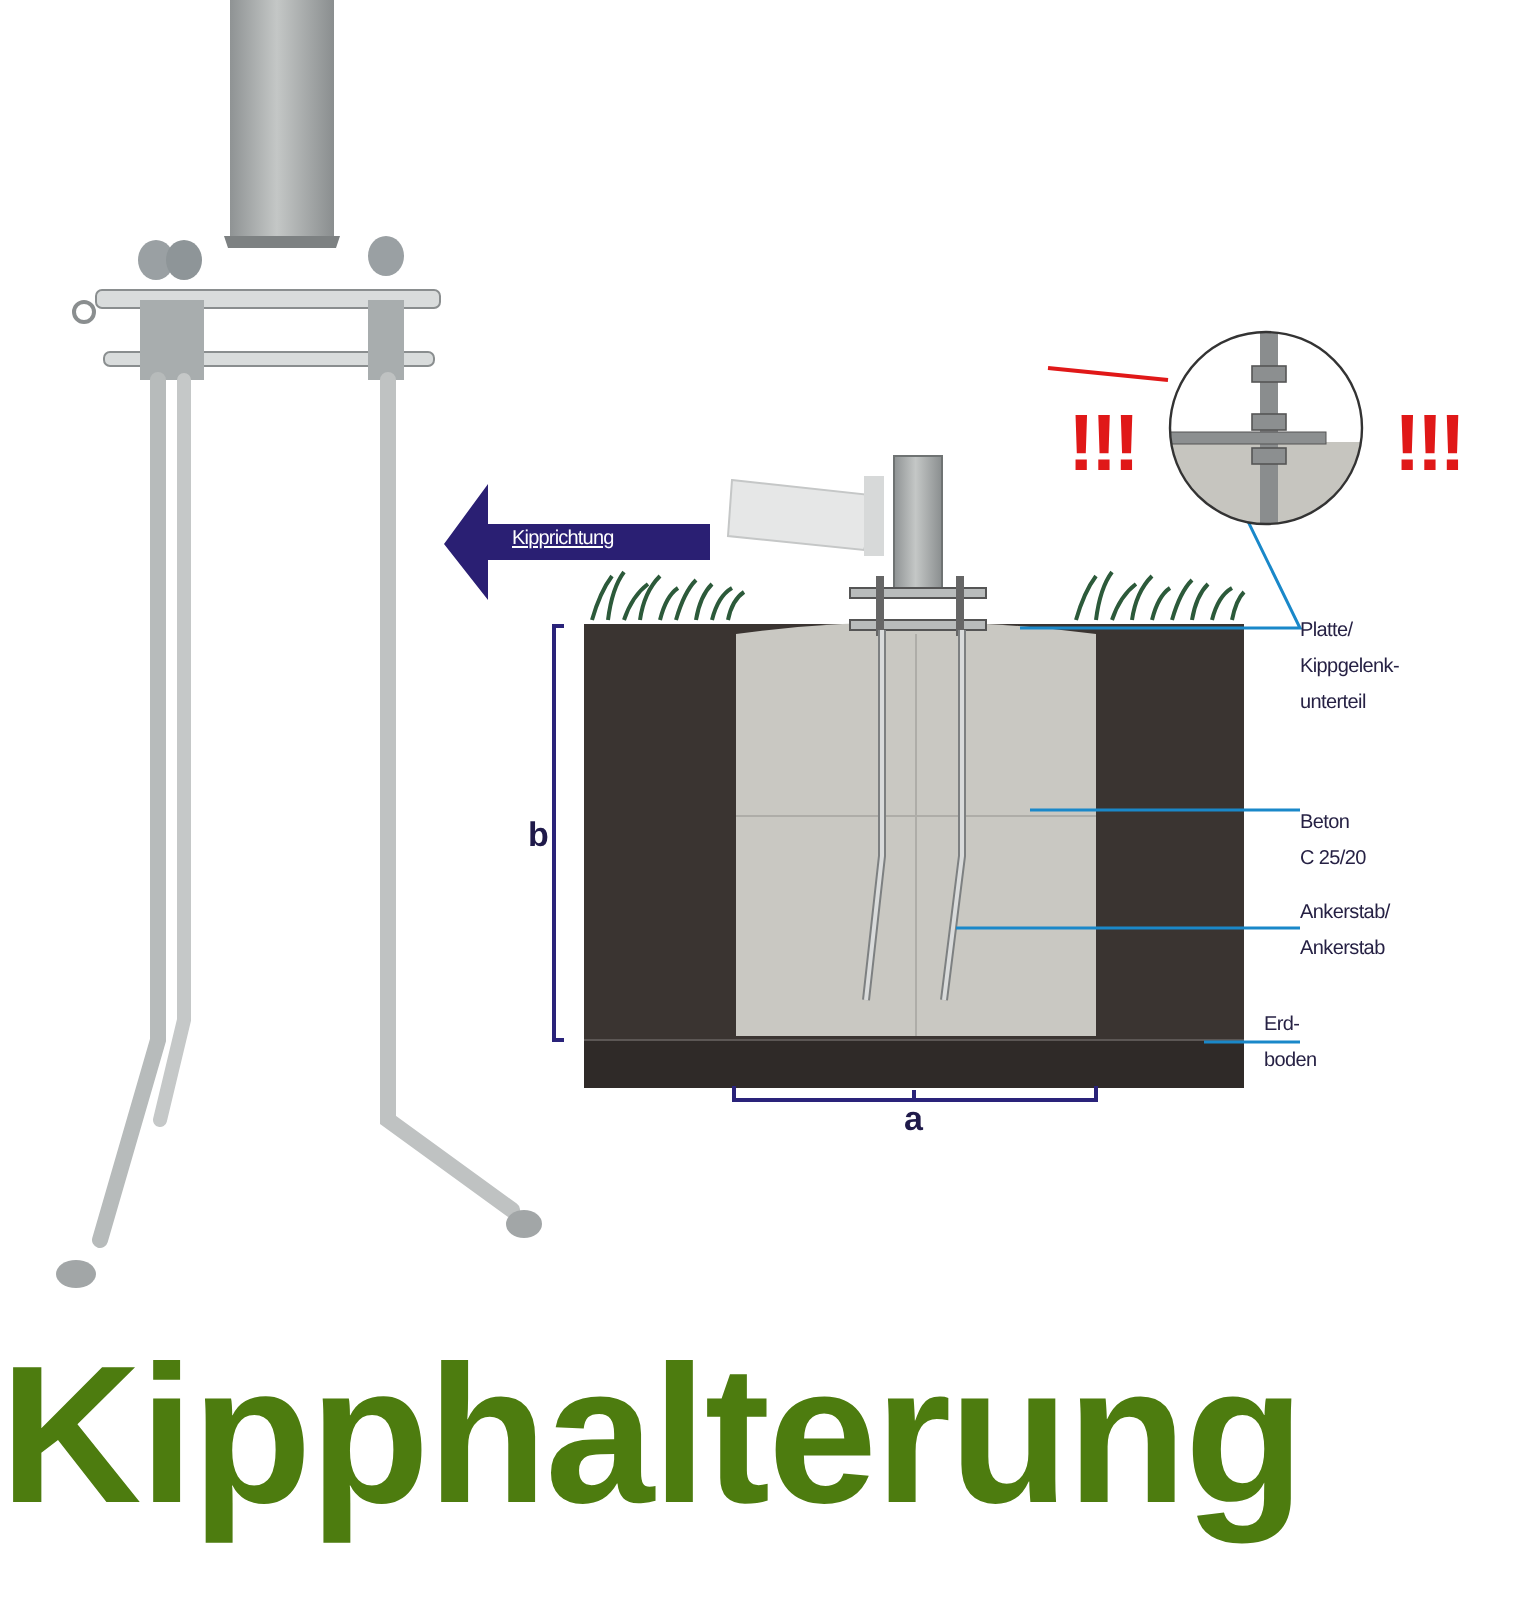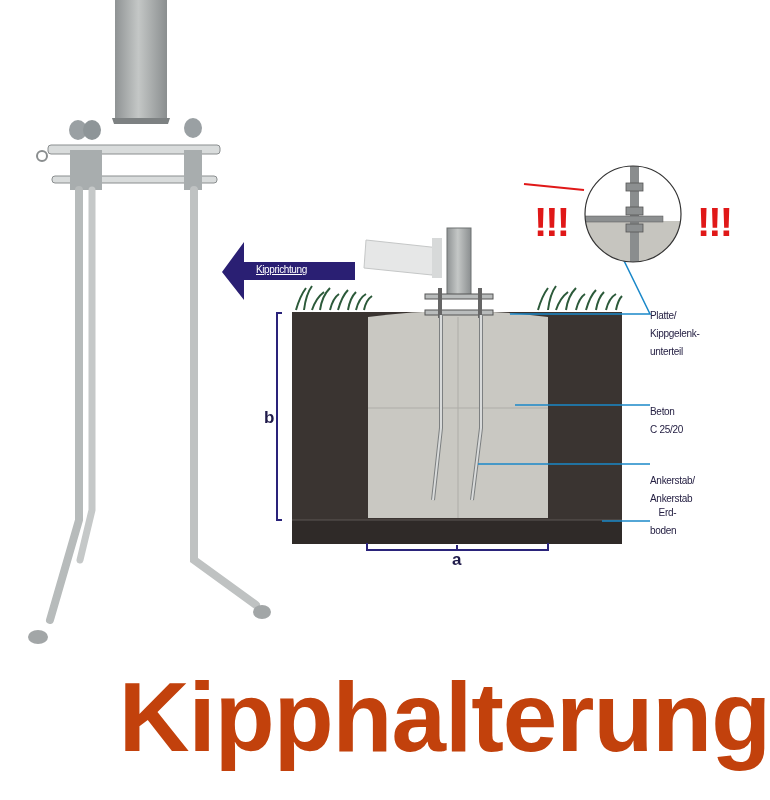--- a/index.html
+++ b/index.html
@@ -2,21 +2,21 @@
 <html><head>
   <meta charset="utf-8">
   <style>
     html, body { margin:0; padding:0; background:#ffffff; }
     body { width:770px; height:800px; position:relative; overflow:hidden; font-family:"Liberation Sans", sans-serif; }
     svg { position:absolute; left:0; top:0; }
     .label { position:absolute; font-family:Liberation Sans, sans-serif; color:#262144; font-size:10px; line-height:18px; letter-spacing:-0.3px; }
     .dim { position:absolute; font-family:"Liberation Sans", sans-serif; font-weight:bold; color:#1f1a4a; font-size:17px; }
     .bang { position:absolute; font-family:"Liberation Sans", sans-serif; font-weight:bold; color:#e01818; font-size:40px; letter-spacing:-2px; }
     .arrow-label { position:absolute; font-family:"Liberation Sans", sans-serif; color:#ffffff; font-size:10px; letter-spacing:-0.4px;text-decoration:underline; }
-    .title { position:absolute; left:0; width:770px; top:662px; text-align:right; font-family:"Liberation Sans", sans-serif; font-weight:bold; color:#c2410c; font-size:98px; letter-spacing:-1px; line-height:110px; }
+    .title { position:absolute; left:0; width:770px; top:662px; text-align:left; font-family:"Liberation Sans", sans-serif; font-weight:bold; color:#4d7c0f; font-size:98px; letter-spacing:-1px; line-height:110px; }
   </style>
 </head>
 <body>
 
 <svg width="280" height="660" viewBox="0 0 280 660">
   <defs>
     <linearGradient id="pipeGrad" x1="0" x2="1">
       <stop offset="0" stop-color="#8f9394"></stop>
       <stop offset="0.45" stop-color="#c4c7c6"></stop>
       <stop offset="1" stop-color="#8a8e8f"></stop>
@@ -133,22 +133,22 @@
 
 <div class="label" style="left:650px; top:307px;">
   <div>Platte/</div>
   <div>Kippgelenk-</div>
   <div>unterteil</div>
 </div>
 <div class="label" style="left:650px; top:388px;margin-top:15px;">
   <div>Beton</div>
   <div>C 25/20</div>
 </div>
-<div class="label" style="left:650px; top:472px;">
+<div class="label" style="left:650px; top:448px;">
   <div>Ankerstab/</div>
   <div>Ankerstab</div>
 </div>
-<div class="label" style="left:650px; top:504px;text-align:right;">
+<div class="label" style="left:632px; top:504px;">
   <div>Erd-</div>
   <div>boden</div>
 </div>
 
 <div class="title">Kipphalterung</div>
 
 </body></html>

